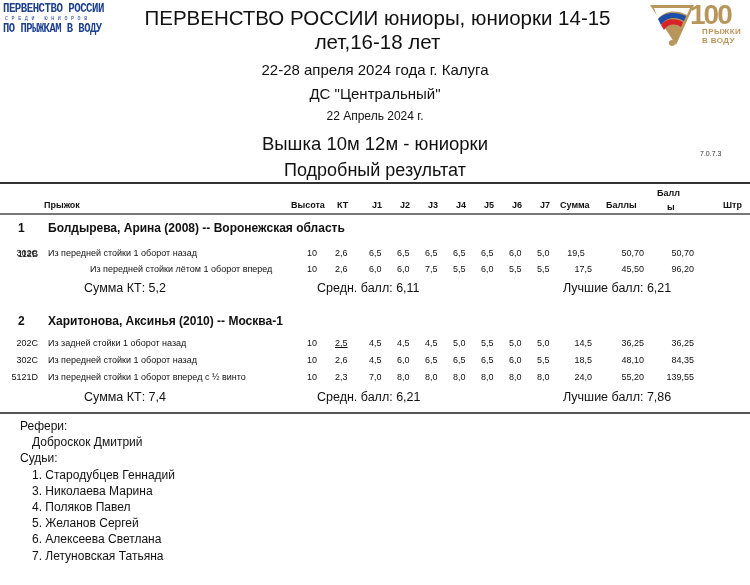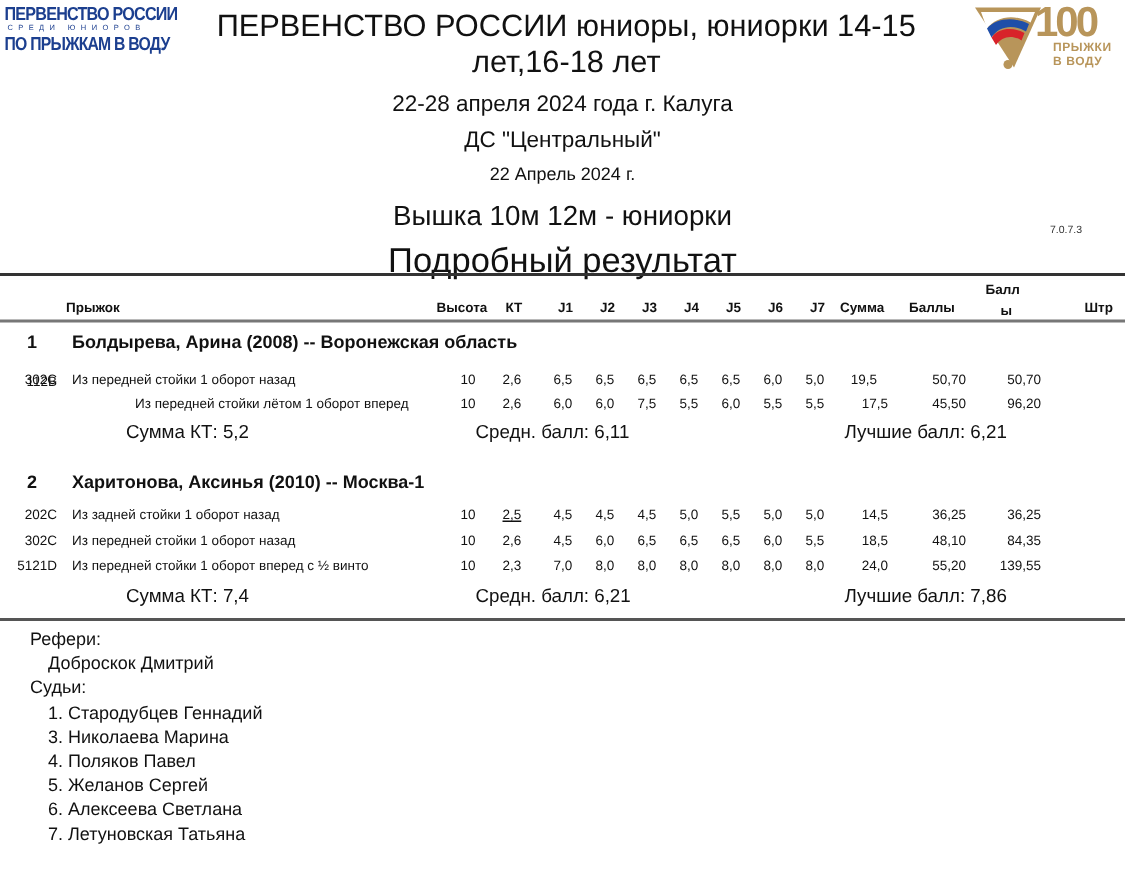--- a/index.html
+++ b/index.html
@@ -1,38 +1,38 @@
 <!DOCTYPE html>
 <html><head>
 <meta charset="utf-8">
 <style>
   * { margin:0; padding:0; box-sizing:border-box; }
   html, body { width:750px; height:585px; background:#ffffff; overflow:hidden; }
   body { position:relative; font-family:"Liberation Sans", sans-serif; color:#111; }
   .abs { position:absolute; }
 
   
-  .logo-left { left:3px; top:2px; width:108px; height:38px; color:#1c3f8f; font-family:Liberation Sans, sans-serif; }
+  .logo-left { left:3px; top:2px; width:108px; height:38px; color:#1c3f8f; font-family:Liberation Mono, monospace; }
   .logo-left .l1 { position:absolute; left:0; top:0; font-size:12.5px; font-weight:bold; letter-spacing:-0.6px; transform:scaleX(0.86); transform-origin:left top; white-space:nowrap; }
   .logo-left .l2 { position:absolute; left:2px; top:14px; font-size:5px; letter-spacing:3.6px; white-space:nowrap; }
   .logo-left .l3 { position:absolute; left:0; top:20px; font-size:12.5px; font-weight:bold; letter-spacing:-0.6px; transform:scaleX(0.84); transform-origin:left top; white-space:nowrap; }
 
   .logo-right { left:648px; top:3px; width:102px; height:45px; }
   .logo-right .hundred { position:absolute; left:42px; top:-4px; font-size:28px; font-weight:bold; color:#b8955a; letter-spacing:-2px; }
   .logo-right .let { position:absolute; left:84px; top:6px; font-size:5px; font-weight:bold; color:#fff; }
   .logo-right .sub1 { position:absolute; left:54px; top:24px; font-size:8px; font-weight:bold; color:#b8955a; letter-spacing:0.4px; }
   .logo-right .sub2 { position:absolute; left:54px; top:33px; font-size:8px; font-weight:bold; color:#b8955a; letter-spacing:0.4px; }
 
   
   .title { left:115px; top:6px; width:525px; text-align:center; font-size:20.5px; line-height:24px; }
   .subtitle { left:150px; top:61px; width:450px; text-align:center; font-size:15px; }
   .venue { left:150px; top:85px; width:450px; text-align:center; font-size:15px; }
   .date { left:150px; top:109px; width:450px; text-align:center; font-size:12px; }
   .event { left:150px; top:133px; width:450px; text-align:center; font-size:18.5px; }
-  .subhead { left:150px; top:160px; width:450px; text-align:center; font-size:23px; }
+  .subhead { left:150px; top:160px; width:450px; text-align:center; font-size:18px; }
   .version { left:700px; top:150px; font-size:7px; color:#333; }
 
   .hline { position:absolute; left:0; width:750px; background:#333; }
 
   
   .th { position:absolute; font-size:9px; font-weight:bold; top:200px; }
   .th-balls2 { position:absolute; font-size:9px; font-weight:bold; top:186px; left:657px; line-height:14px; }
   .cell { position:absolute; font-size:9px; white-space:nowrap; }
   .r { text-align:right; }
   .diver { position:absolute; font-size:12px; font-weight:bold; white-space:nowrap; }

